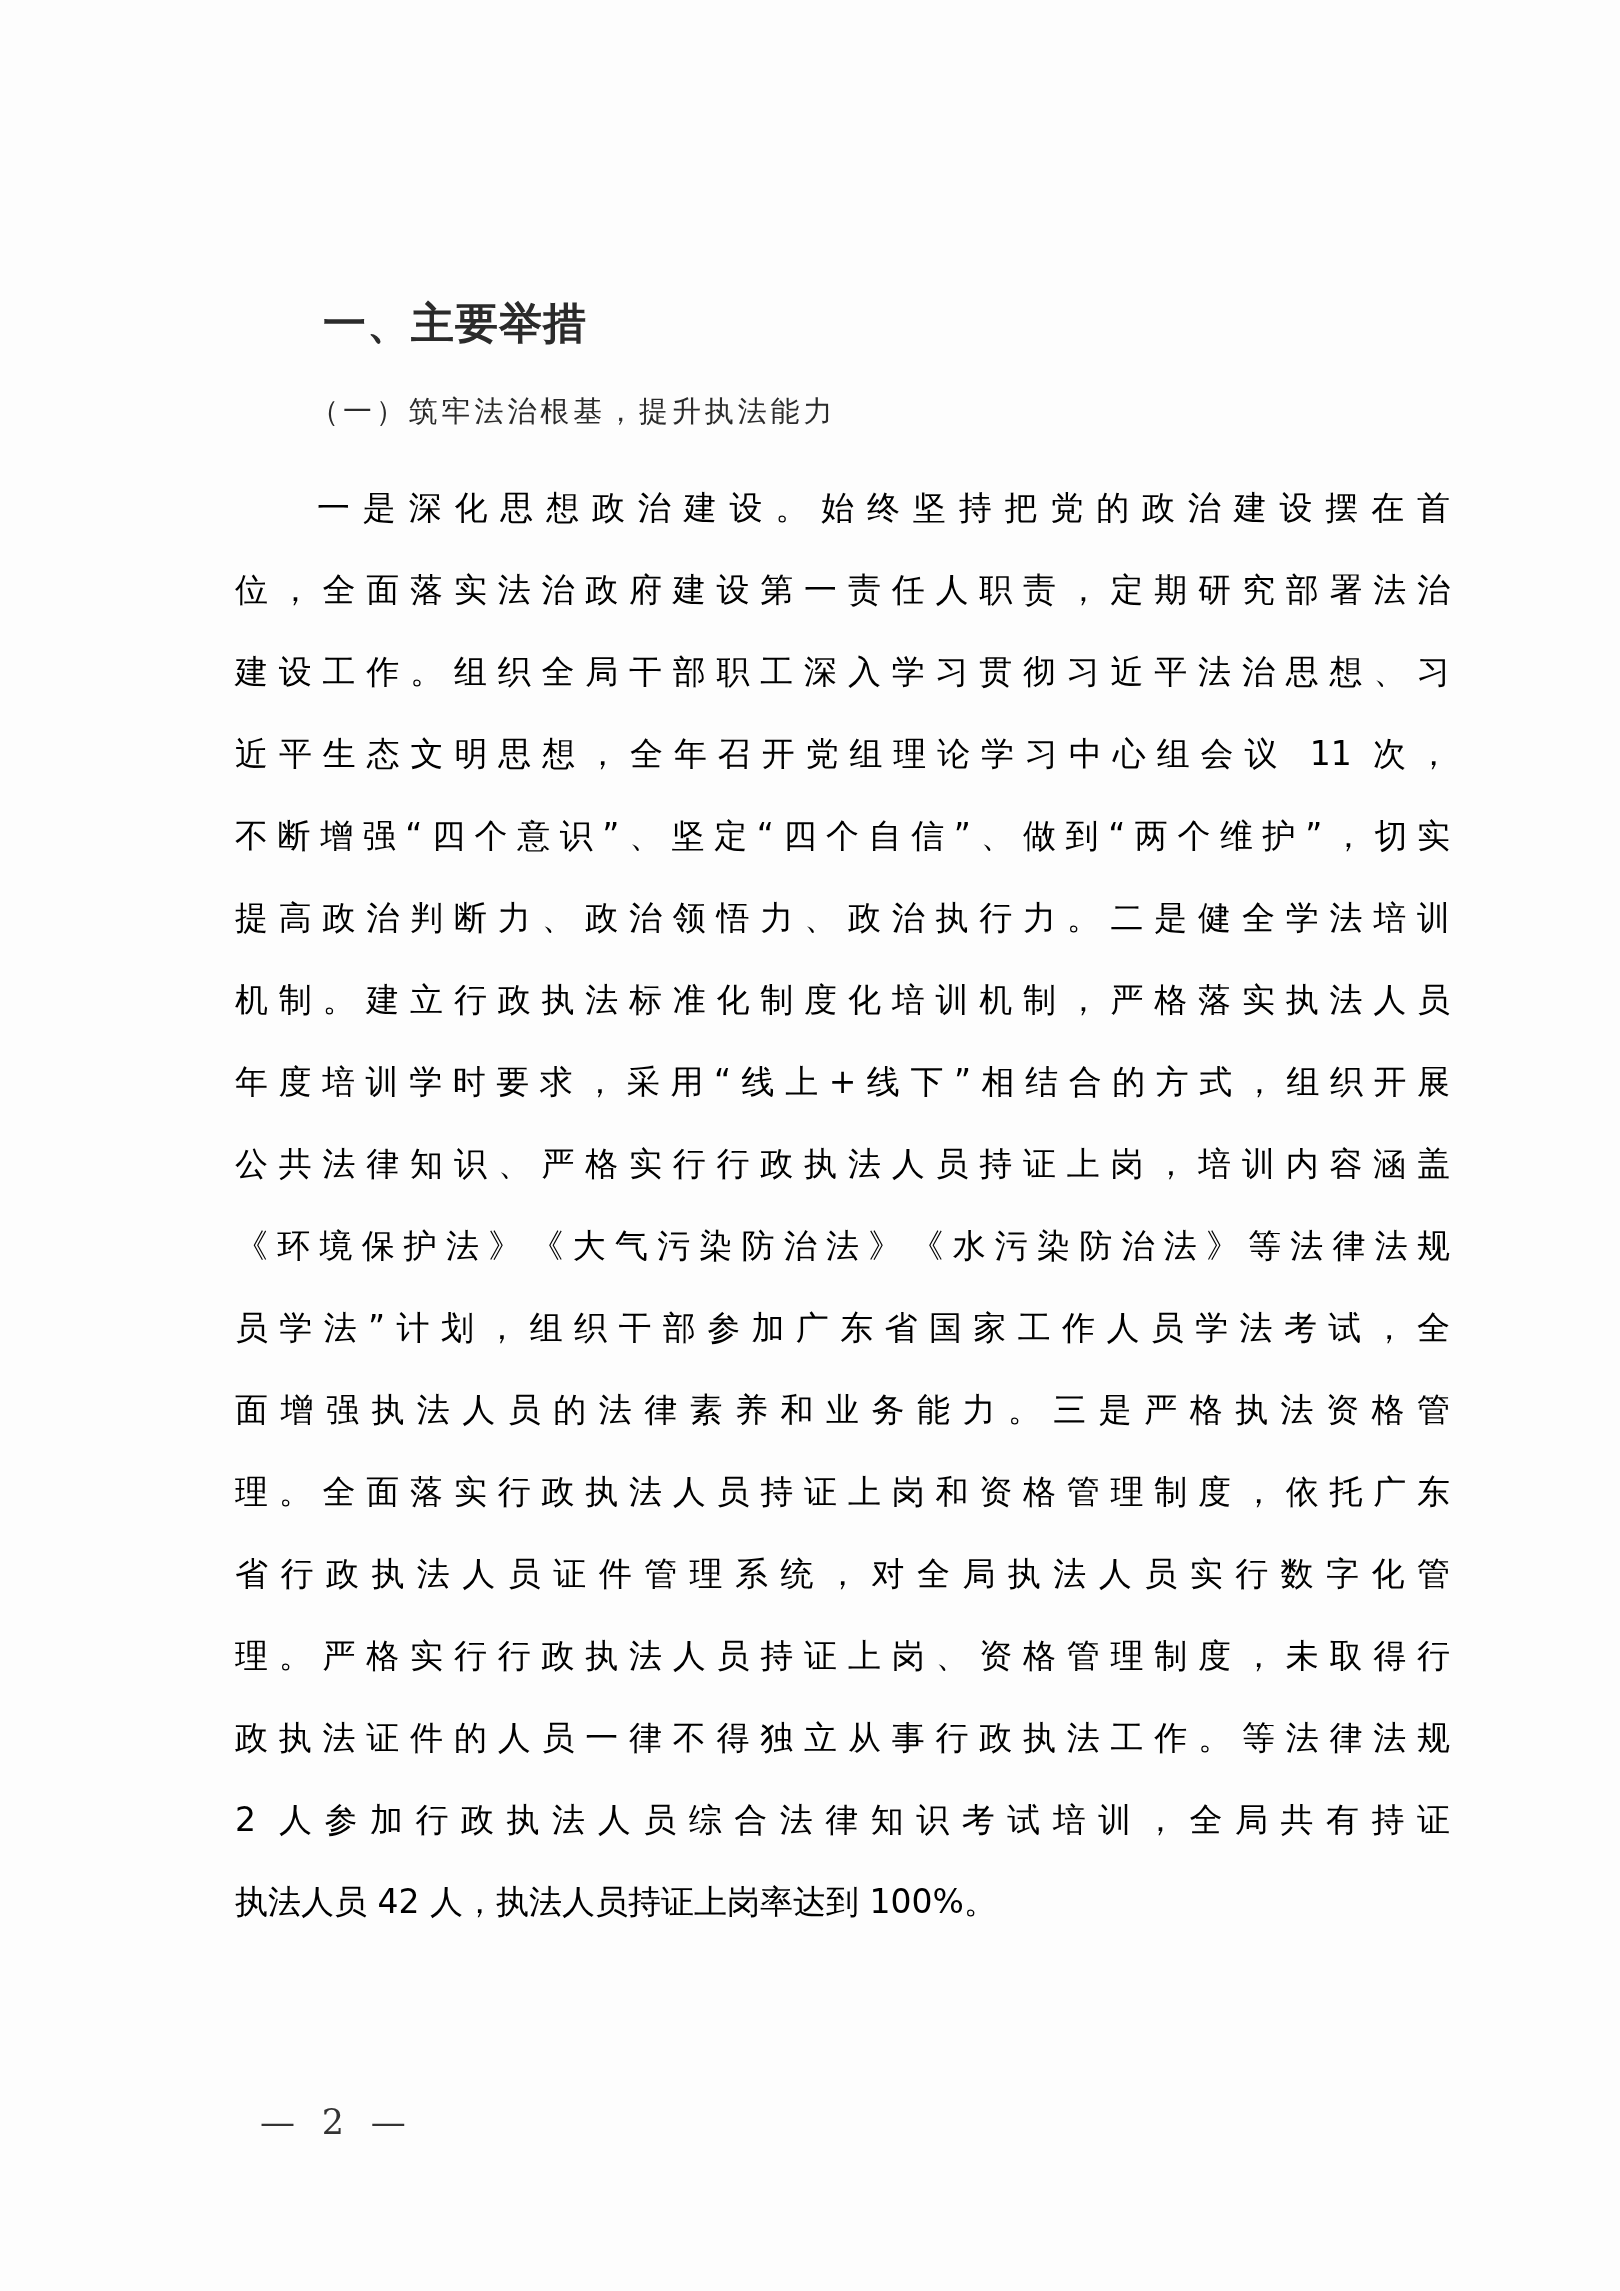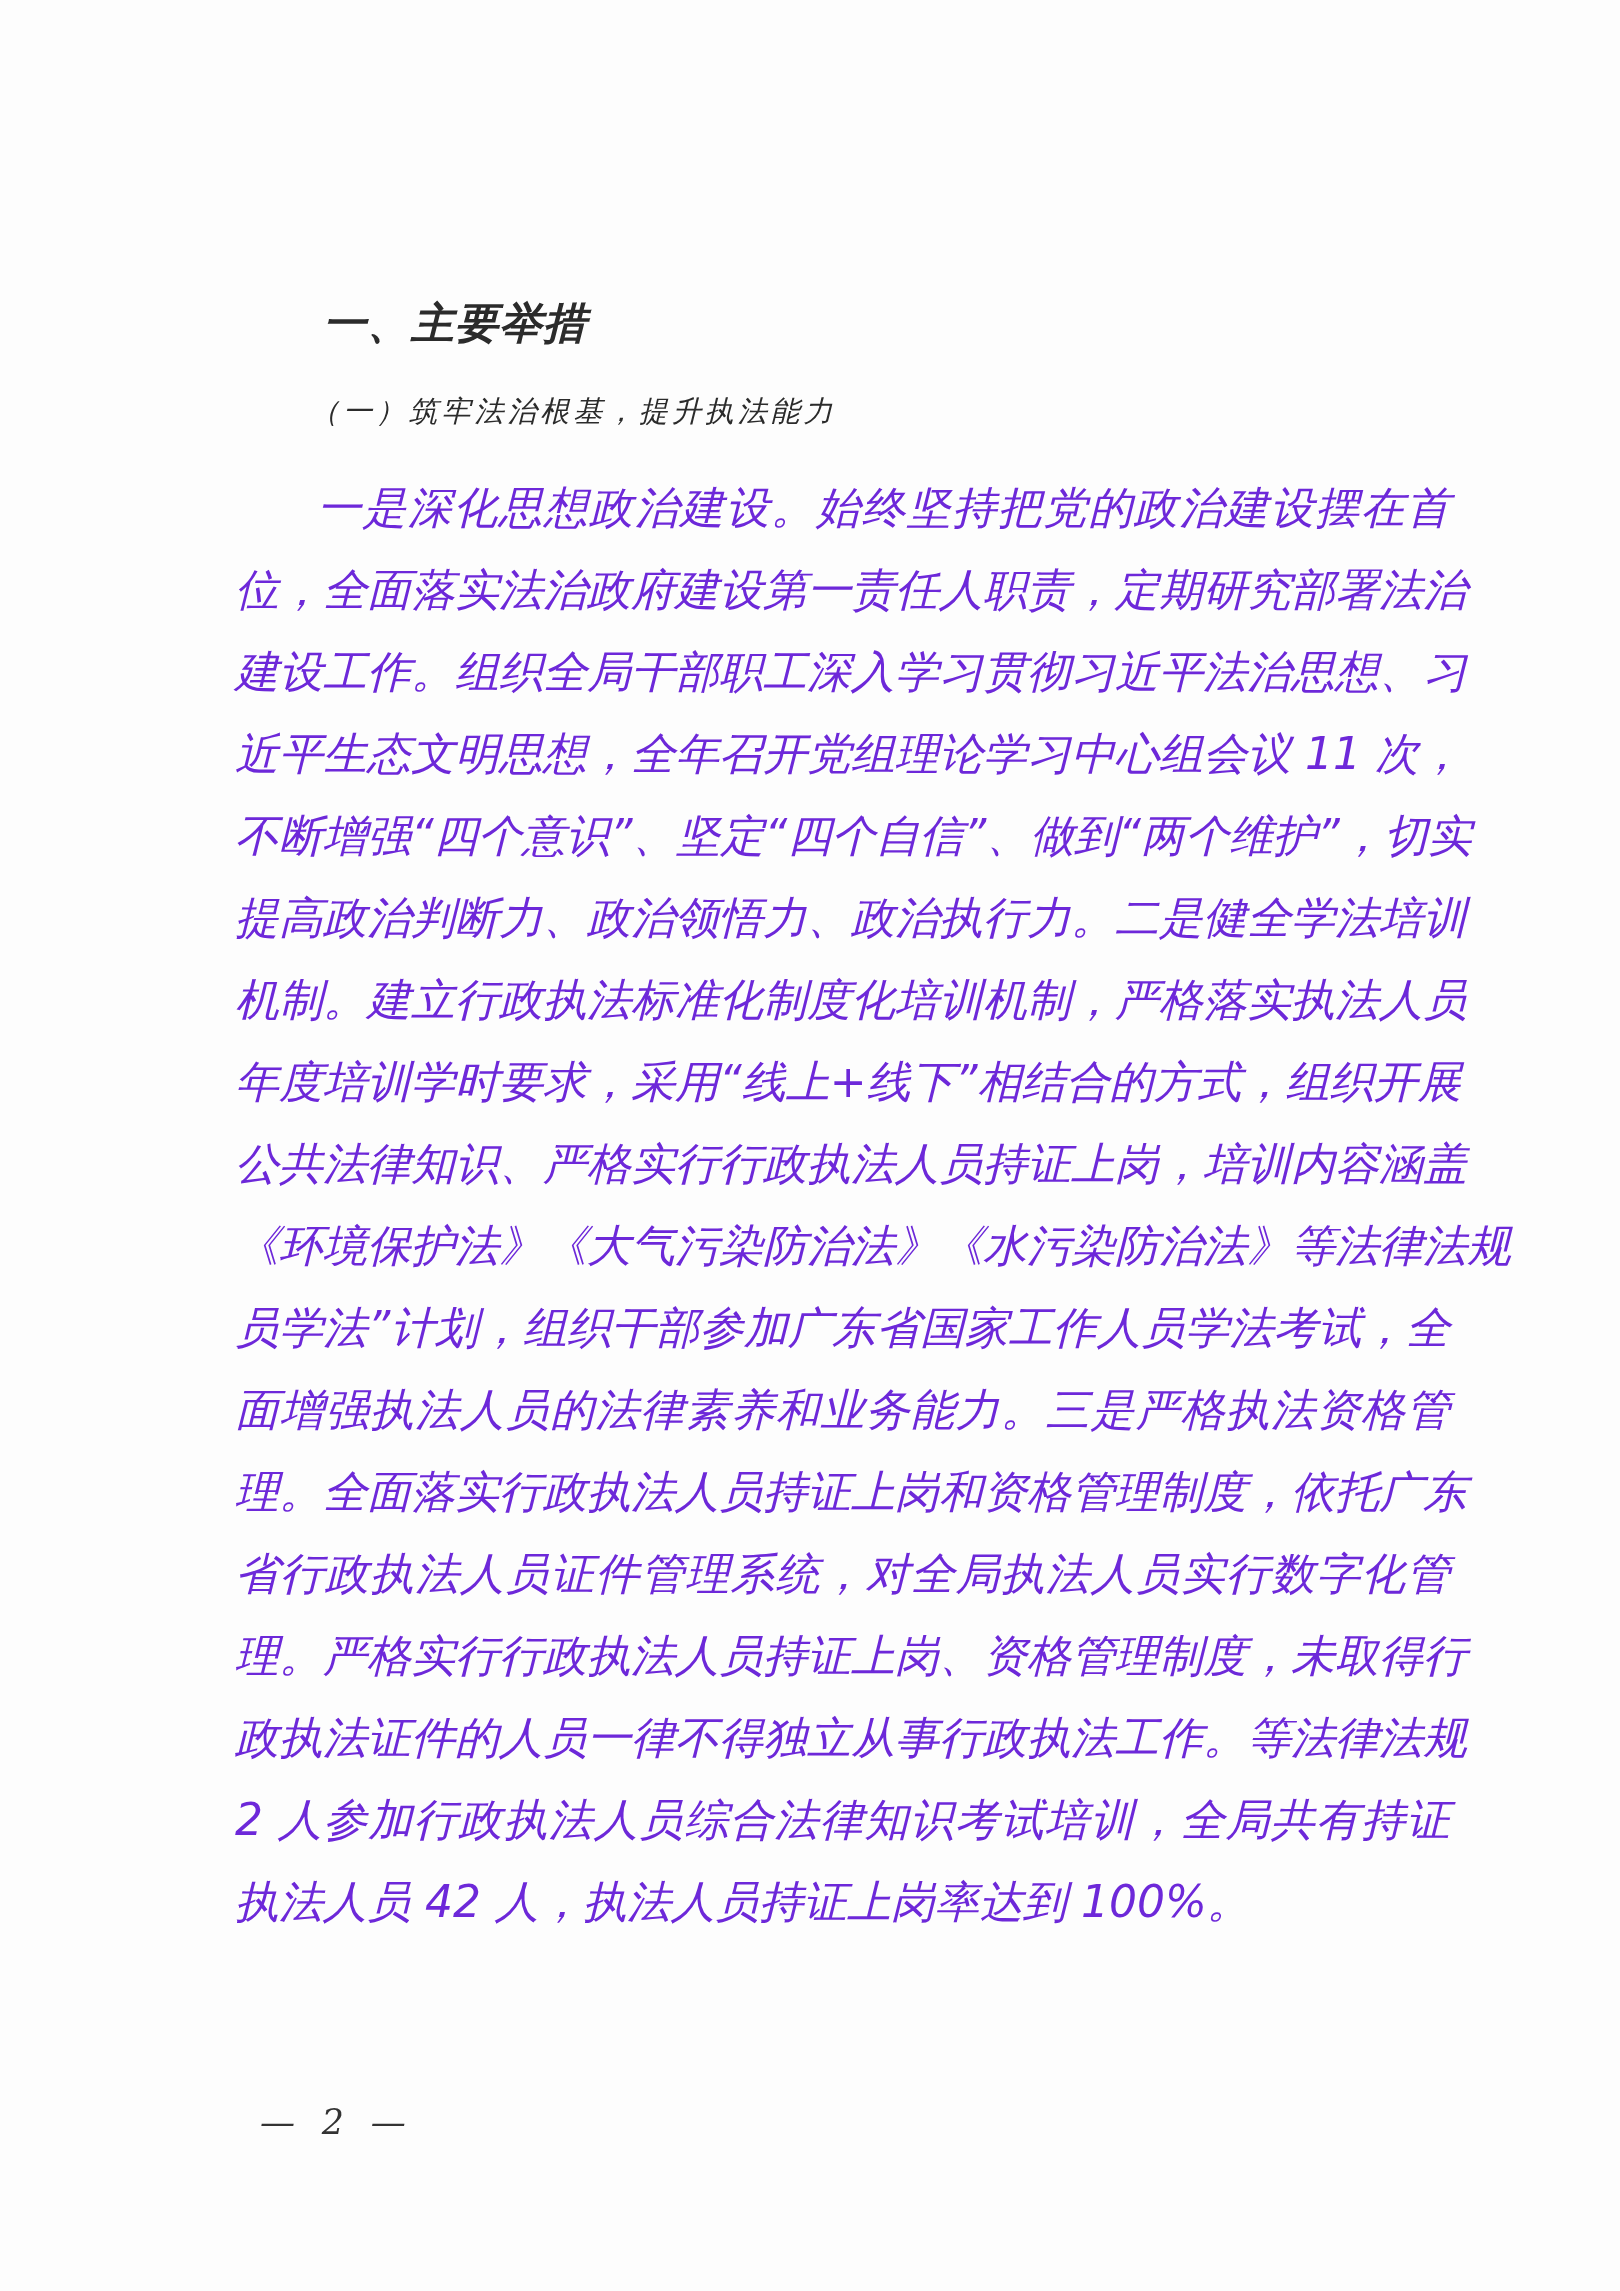--- a/index.html
+++ b/index.html
@@ -13,21 +13,20 @@
       position: relative;
       overflow: hidden;
       background: #fdfdfd;
       color: #2a2a2a;
     }
     .page {
       position: absolute;
       left: 0; top: 0;
       width: 1620px;
       height: 2292px;
-      font-style: italic;
     }
     .heading-1 {
       position: absolute;
       left: 323px;
       top: 294px;
       font-family: "DejaVu Sans", sans-serif;
       font-weight: bold;
       font-size: 43px;
       line-height: 59px;
       color: #2b2b2b;
@@ -47,22 +46,22 @@
       position: absolute;
       left: 235px;
       top: 467px;
       width: 1215px;
     }
     .line {
       display: block;
       height: 82px;
       line-height: 82px;
       font-family: "DejaVu Sans", sans-serif;
-      font-size: 44px;
-      color: #6d28d9;
+      font-size: 33px;
+      color: #000000;
       text-align: justify;
       text-align-last: justify;
       white-space: nowrap;
       overflow: visible;
     }
     .line.last {
       text-align-last: left;
     }
     .line.indent {
       padding-left: 82px;

